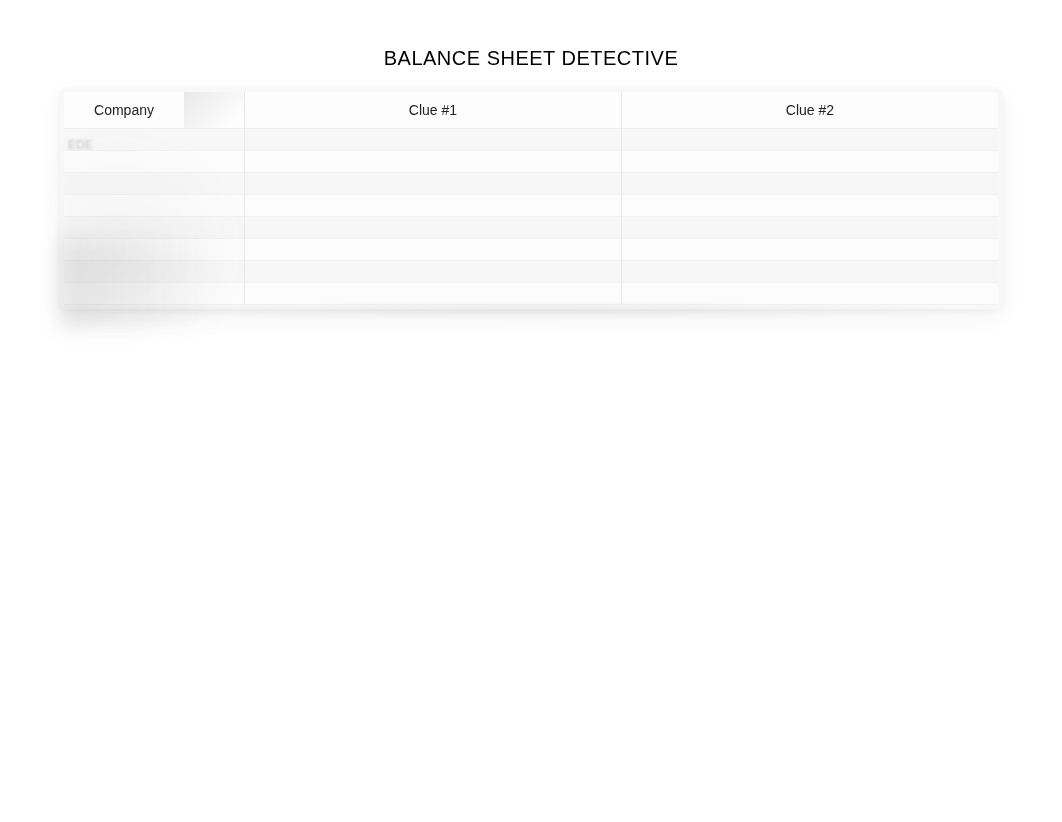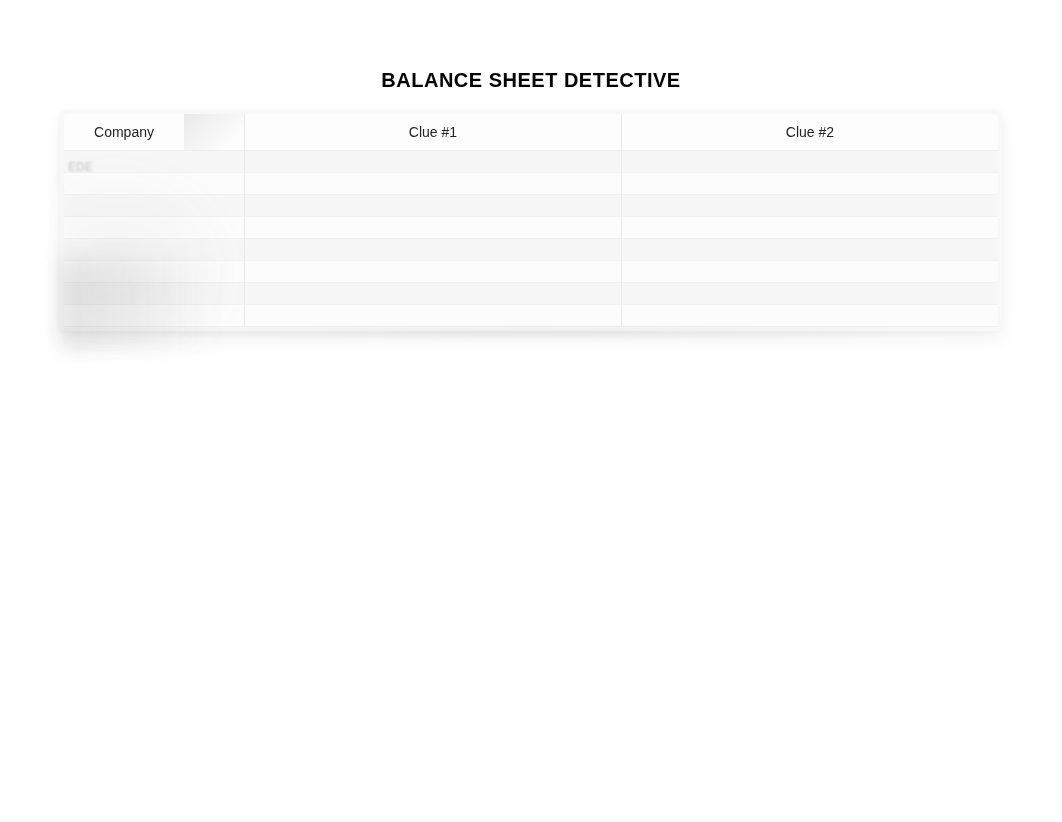--- a/index.html
+++ b/index.html
@@ -10,24 +10,24 @@
     body {
       font-family: Arial, Helvetica, sans-serif;
       background: #ffffff;
       width: 1062px;
       height: 822px;
       position: relative;
     }
     .page-title {
       text-align: center;
       font-size: 20px;
-      font-weight: bold;
+      font-weight: normal;
       letter-spacing: 0.5px;
       color: #000;
-      padding-top: 69px;
+      padding-top: 47px;
       padding-bottom: 18px;
     }
     .table-wrapper {
       margin: 0 60px;
       position: relative;
       background: #f8f8f8;
       border-radius: 6px;
       padding: 4px;
       box-shadow: 0 8px 24px rgba(0,0,0,0.05), 0 2px 6px rgba(0,0,0,0.04);
     }

